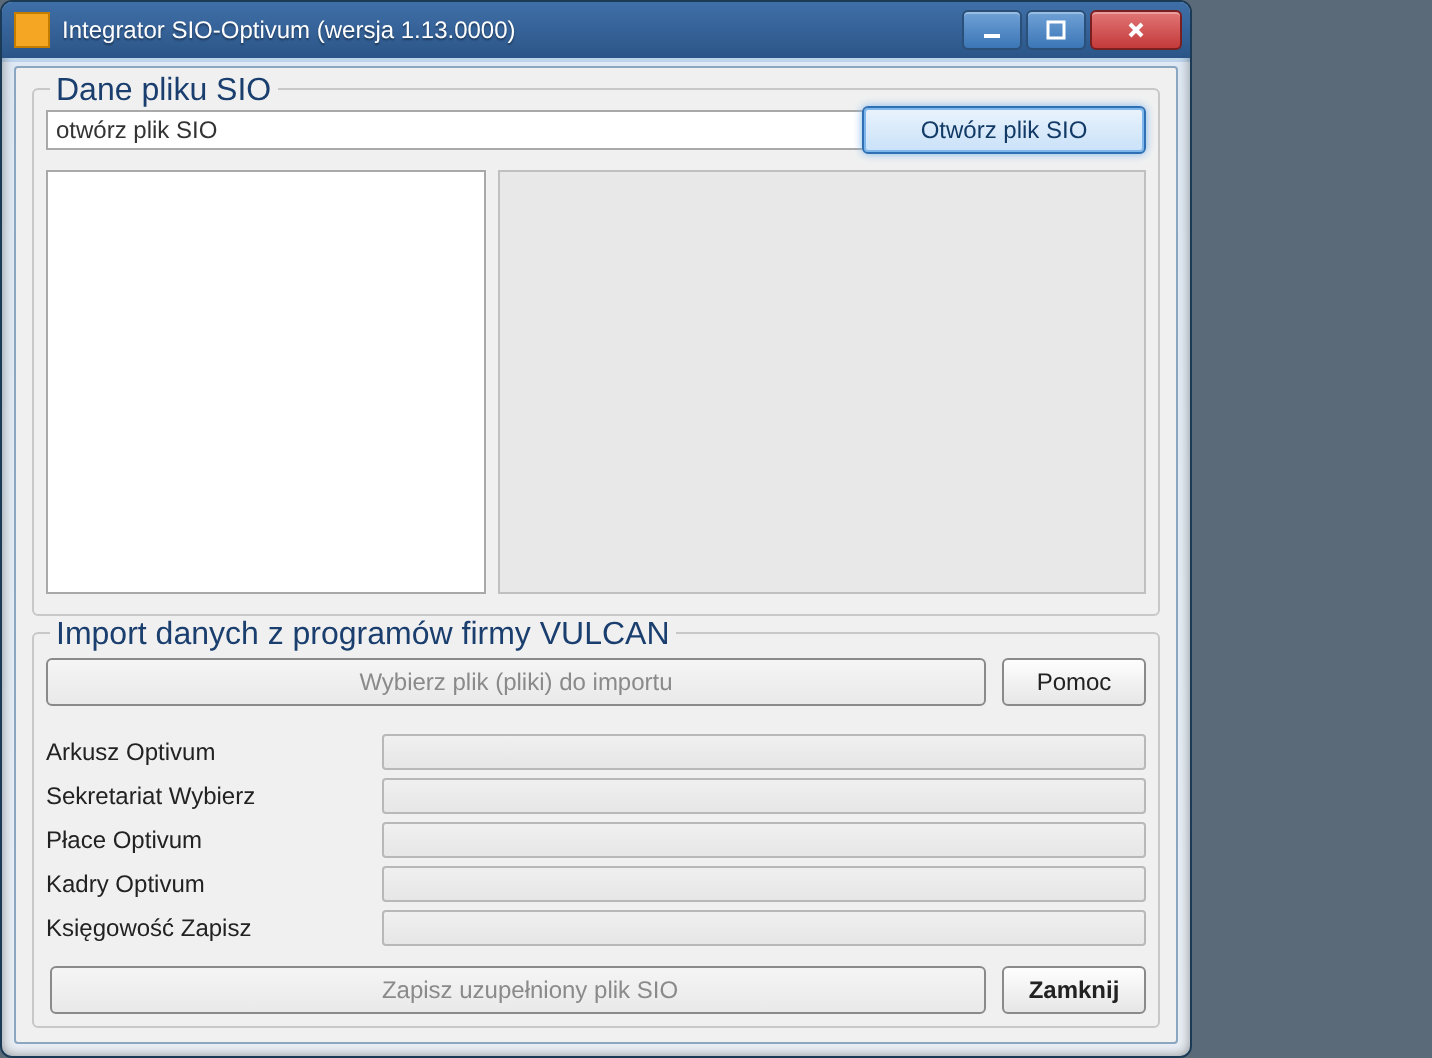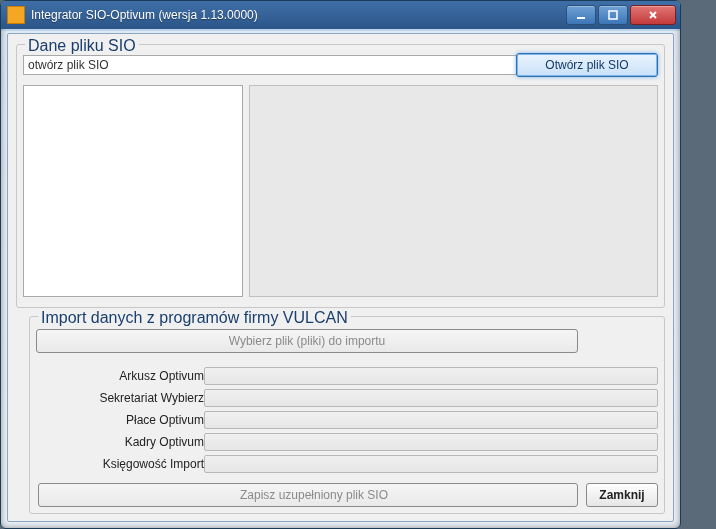--- a/index.html
+++ b/index.html
@@ -6,21 +6,21 @@
     margin:0;padding:0;
     font-family:"Segoe UI",Tahoma,Arial,sans-serif;
     font-size:12px;
     background:#5a6a78;
     width:716px;height:529px;
     overflow:hidden;
   }
   .window{
     position:absolute;
     left:0;top:0;
-    width:681px;height:529px;
+    width:596px;height:529px;
     box-sizing:border-box;
     border:1px solid #1b3a56;
     border-radius:6px;
     background:linear-gradient(#cfe3f7,#bcd4ea 30px,#dfe9f3 30px,#e9eff5 100%);
     box-shadow:0 0 6px rgba(0,0,0,.4) inset;
   }
   .titlebar{
     height:28px;
     display:flex;
     align-items:center;
@@ -127,21 +127,21 @@
     background:#fff;
     border:1px solid #a9a9a9;
   }
   .panel-right{
     position:absolute;
     left:232px;right:6px;top:40px;height:210px;
     background:#e8e8e8;
     border:1px solid #c0c0c0;
   }
   
-  .g2{left:8px;right:8px;top:282px;height:196px;margin-left:13px;}
+  .g2{left:8px;right:8px;top:282px;height:196px;}
   .choose-btn{
     position:absolute;
     left:6px;top:12px;
     right:86px;height:24px;
   }
   .help-btn{
     position:absolute;
     right:6px;top:12px;
     width:72px;height:24px;
   }
@@ -149,21 +149,20 @@
     position:absolute;
     left:6px;right:6px;top:48px;
   }
   .row{
     display:flex;align-items:center;
     height:22px;
   }
   .row .label{
     width:168px;
     color:#222;
-    text-align:right;
   }
   .row .field{
     flex:1;
     height:18px;
     border:1px solid #b8b8b8;
     border-radius:2px;
     background:linear-gradient(#f0f0f0,#e6e6e6);
     box-sizing:border-box;
   }
   .save-btn{
@@ -216,40 +215,41 @@
 
       <div class="panel-left"></div>
       <div class="panel-right"></div>
     </div>
 
     <div class="groupbox g2">
       <div class="legend">Import danych z programów firmy VULCAN</div>
 
       <div class="btn disabled choose-btn">Wybierz plik (pliki) do importu</div>
 
+      <div class="btn help-btn">Pomoc</div>
 
       <div class="rows">
         <div class="row">
           <div class="label">Arkusz Optivum</div>
           <div class="field"></div>
         </div>
         <div class="row">
           <div class="label">Sekretariat Wybierz</div>
           <div class="field"></div>
         </div>
         <div class="row">
           <div class="label">Płace Optivum</div>
           <div class="field"></div>
         </div>
         <div class="row">
           <div class="label">Kadry Optivum</div>
           <div class="field"></div>
         </div>
         <div class="row">
-          <div class="label">Księgowość Import</div>
+          <div class="label">Księgowość Zapisz</div>
           <div class="field"></div>
         </div>
       </div>
 
       <div class="btn disabled save-btn">Zapisz uzupełniony plik SIO</div>
 
       <div class="btn close-btn2">Zamknij</div>
     </div>
 
   </div>

